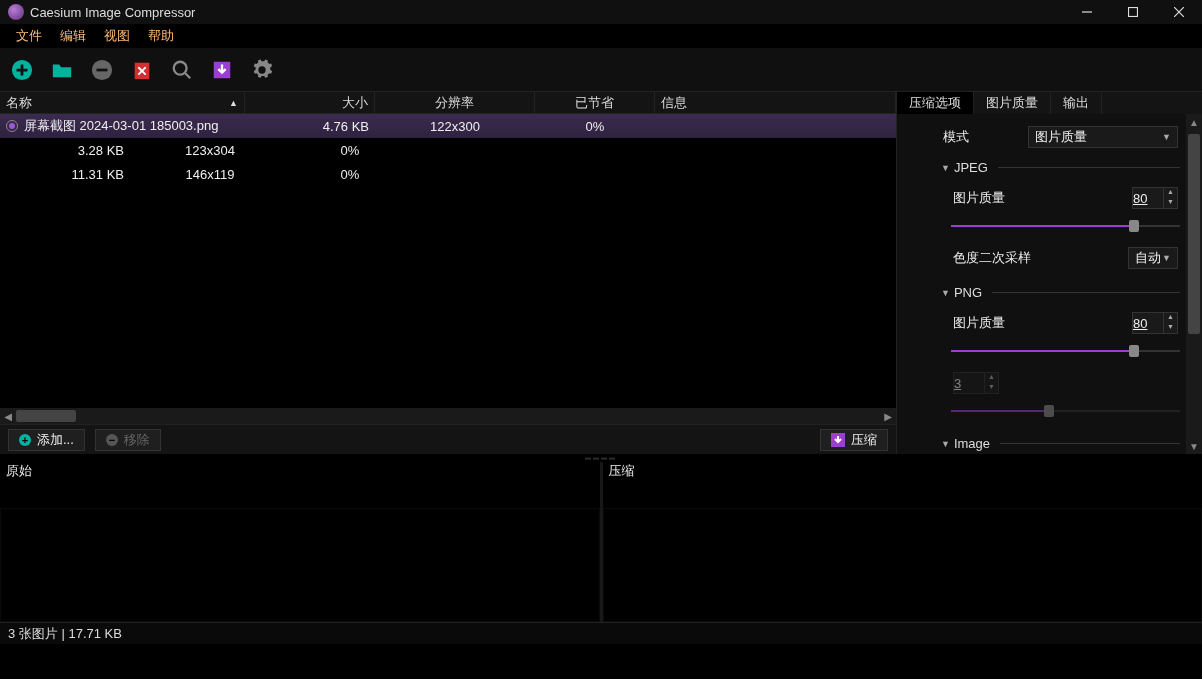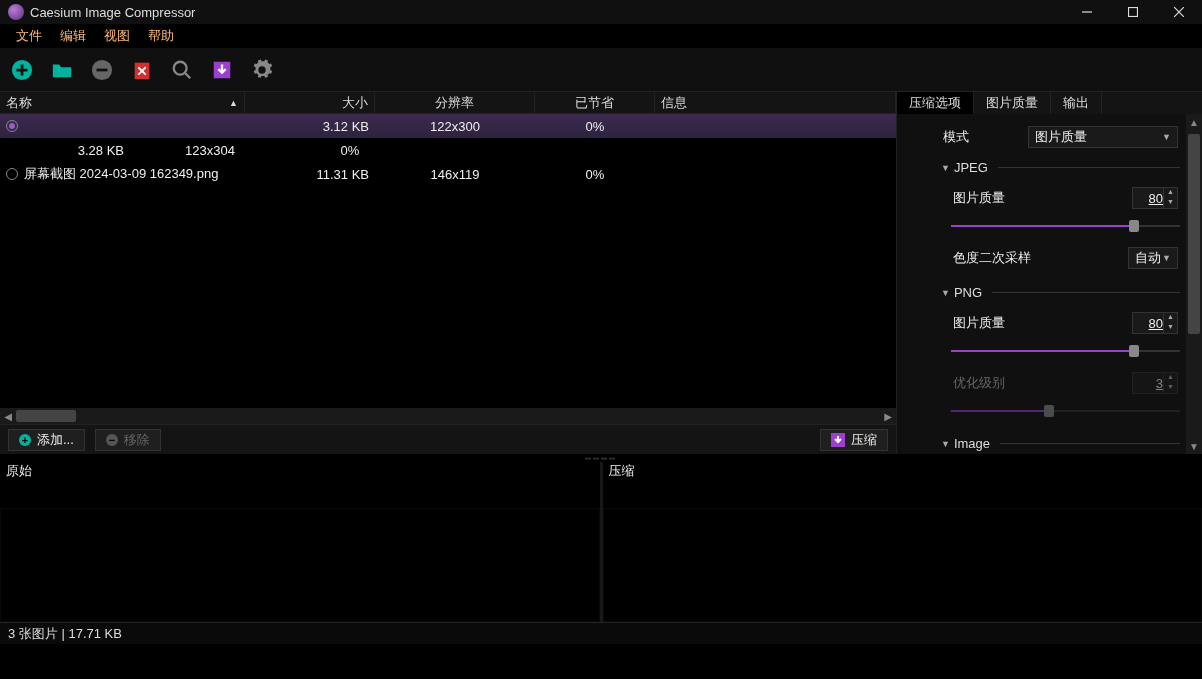--- a/index.html
+++ b/index.html
@@ -68,21 +68,21 @@
 .vscroll .arr.u{top:0;} .vscroll .arr.d{bottom:0;}
 .rcontent-inner{ margin-right:18px;margin-left:36px; }
 
 .formrow { display:flex; align-items:center; padding: 6px 2px; }
 .formrow .lbl { flex:1; color:#eee; }
 .formrow .lbl.dim { color:#666; }
 .select { min-width:150px; height:22px; background:#1a1a1a; border:1px solid #333; padding:0 6px; display:flex; align-items:center; justify-content:space-between; }
 .select.sm { min-width:50px; }
 .select .tri { font-size:9px; color:#aaa; }
 .spin { width:46px; height:22px; background:#1a1a1a; border:1px solid #333; display:flex; align-items:center; }
-.spin .val{ flex:1; text-align:right;text-decoration:underline; } .spin .arrs{ width:14px; display:flex; flex-direction:column; }
+.spin .val{ flex:1; text-align:left;text-decoration:underline; } .spin .arrs{ width:14px; display:flex; flex-direction:column; }
 .spin .arrs span{height:10px; font-size:7px; text-align:center; border-left:1px solid #333; color:#aaa;}
 
 .section { margin-top:4px; }
 .section-head { display:flex; align-items:center; gap:4px; color:#ddd; padding:2px 0; }
 .section-head .tri { font-size:9px; color:#aaa; }
 .section-head .line { flex:1; height:1px; background:#333; margin-left:6px; }
 .section-body { padding: 4px 0 4px 10px; }
 
 .slider { height:18px; position:relative; margin: 2px 0 6px 0; }
 .slider .track { position:absolute; left:0; right:0; top:8px; height:2px; background:#333; }
@@ -189,35 +189,32 @@
         </div>
       <div class="col col-size">大小</div>
       <div class="col col-res">分辨率</div>
       <div class="col col-sav">已节省</div>
       <div class="col col-info">信息</div>
     </div>
     <div class="rows" id="rows">
         <div class="row sel">
           <div class="c c-name">
             <span class="radio on"></span>
+            <span>屏幕截图 2024-03-01 185003.png</span>
           </div>
-          <div class="c c-size">3.12 KB</div>
+          <div class="c c-size">4.76 KB</div>
           <div class="c c-res">122x300</div>
           <div class="c c-sav">0%</div>
         </div>
         <div class="row">
           <div class="c c-size">3.28 KB</div>
           <div class="c c-res">123x304</div>
           <div class="c c-sav">0%</div>
         </div>
         <div class="row">
-          <div class="c c-name">
-            <span class="radio"></span>
-            <span>屏幕截图 2024-03-09 162349.png</span>
-          </div>
           <div class="c c-size">11.31 KB</div>
           <div class="c c-res">146x119</div>
           <div class="c c-sav">0%</div>
         </div>
       </div>
     <div class="hscroll">
       <div class="arr l">◀</div>
       <div class="thumb"></div>
       <div class="arr r">▶</div>
     </div>
@@ -306,21 +303,20 @@
                     <span>▼</span>
                   </span>
                 </div>
             </div>
             <div class="slider">
                 <div class="track"></div>
                 <div class="fill" style="width:80%"></div>
                 <div class="knob" style="left:calc(80% - 5px)"></div>
               </div>
             <div class="formrow">
-              <div class="lbl dim">优化级别</div>
               <div class="spin" style="opacity:.5">
                   <span class="val">3</span>
                   <span class="arrs">
                     <span>▲</span>
                     <span>▼</span>
                   </span>
                 </div>
             </div>
             <div class="slider" style="opacity:.5">
                 <div class="track"></div>

